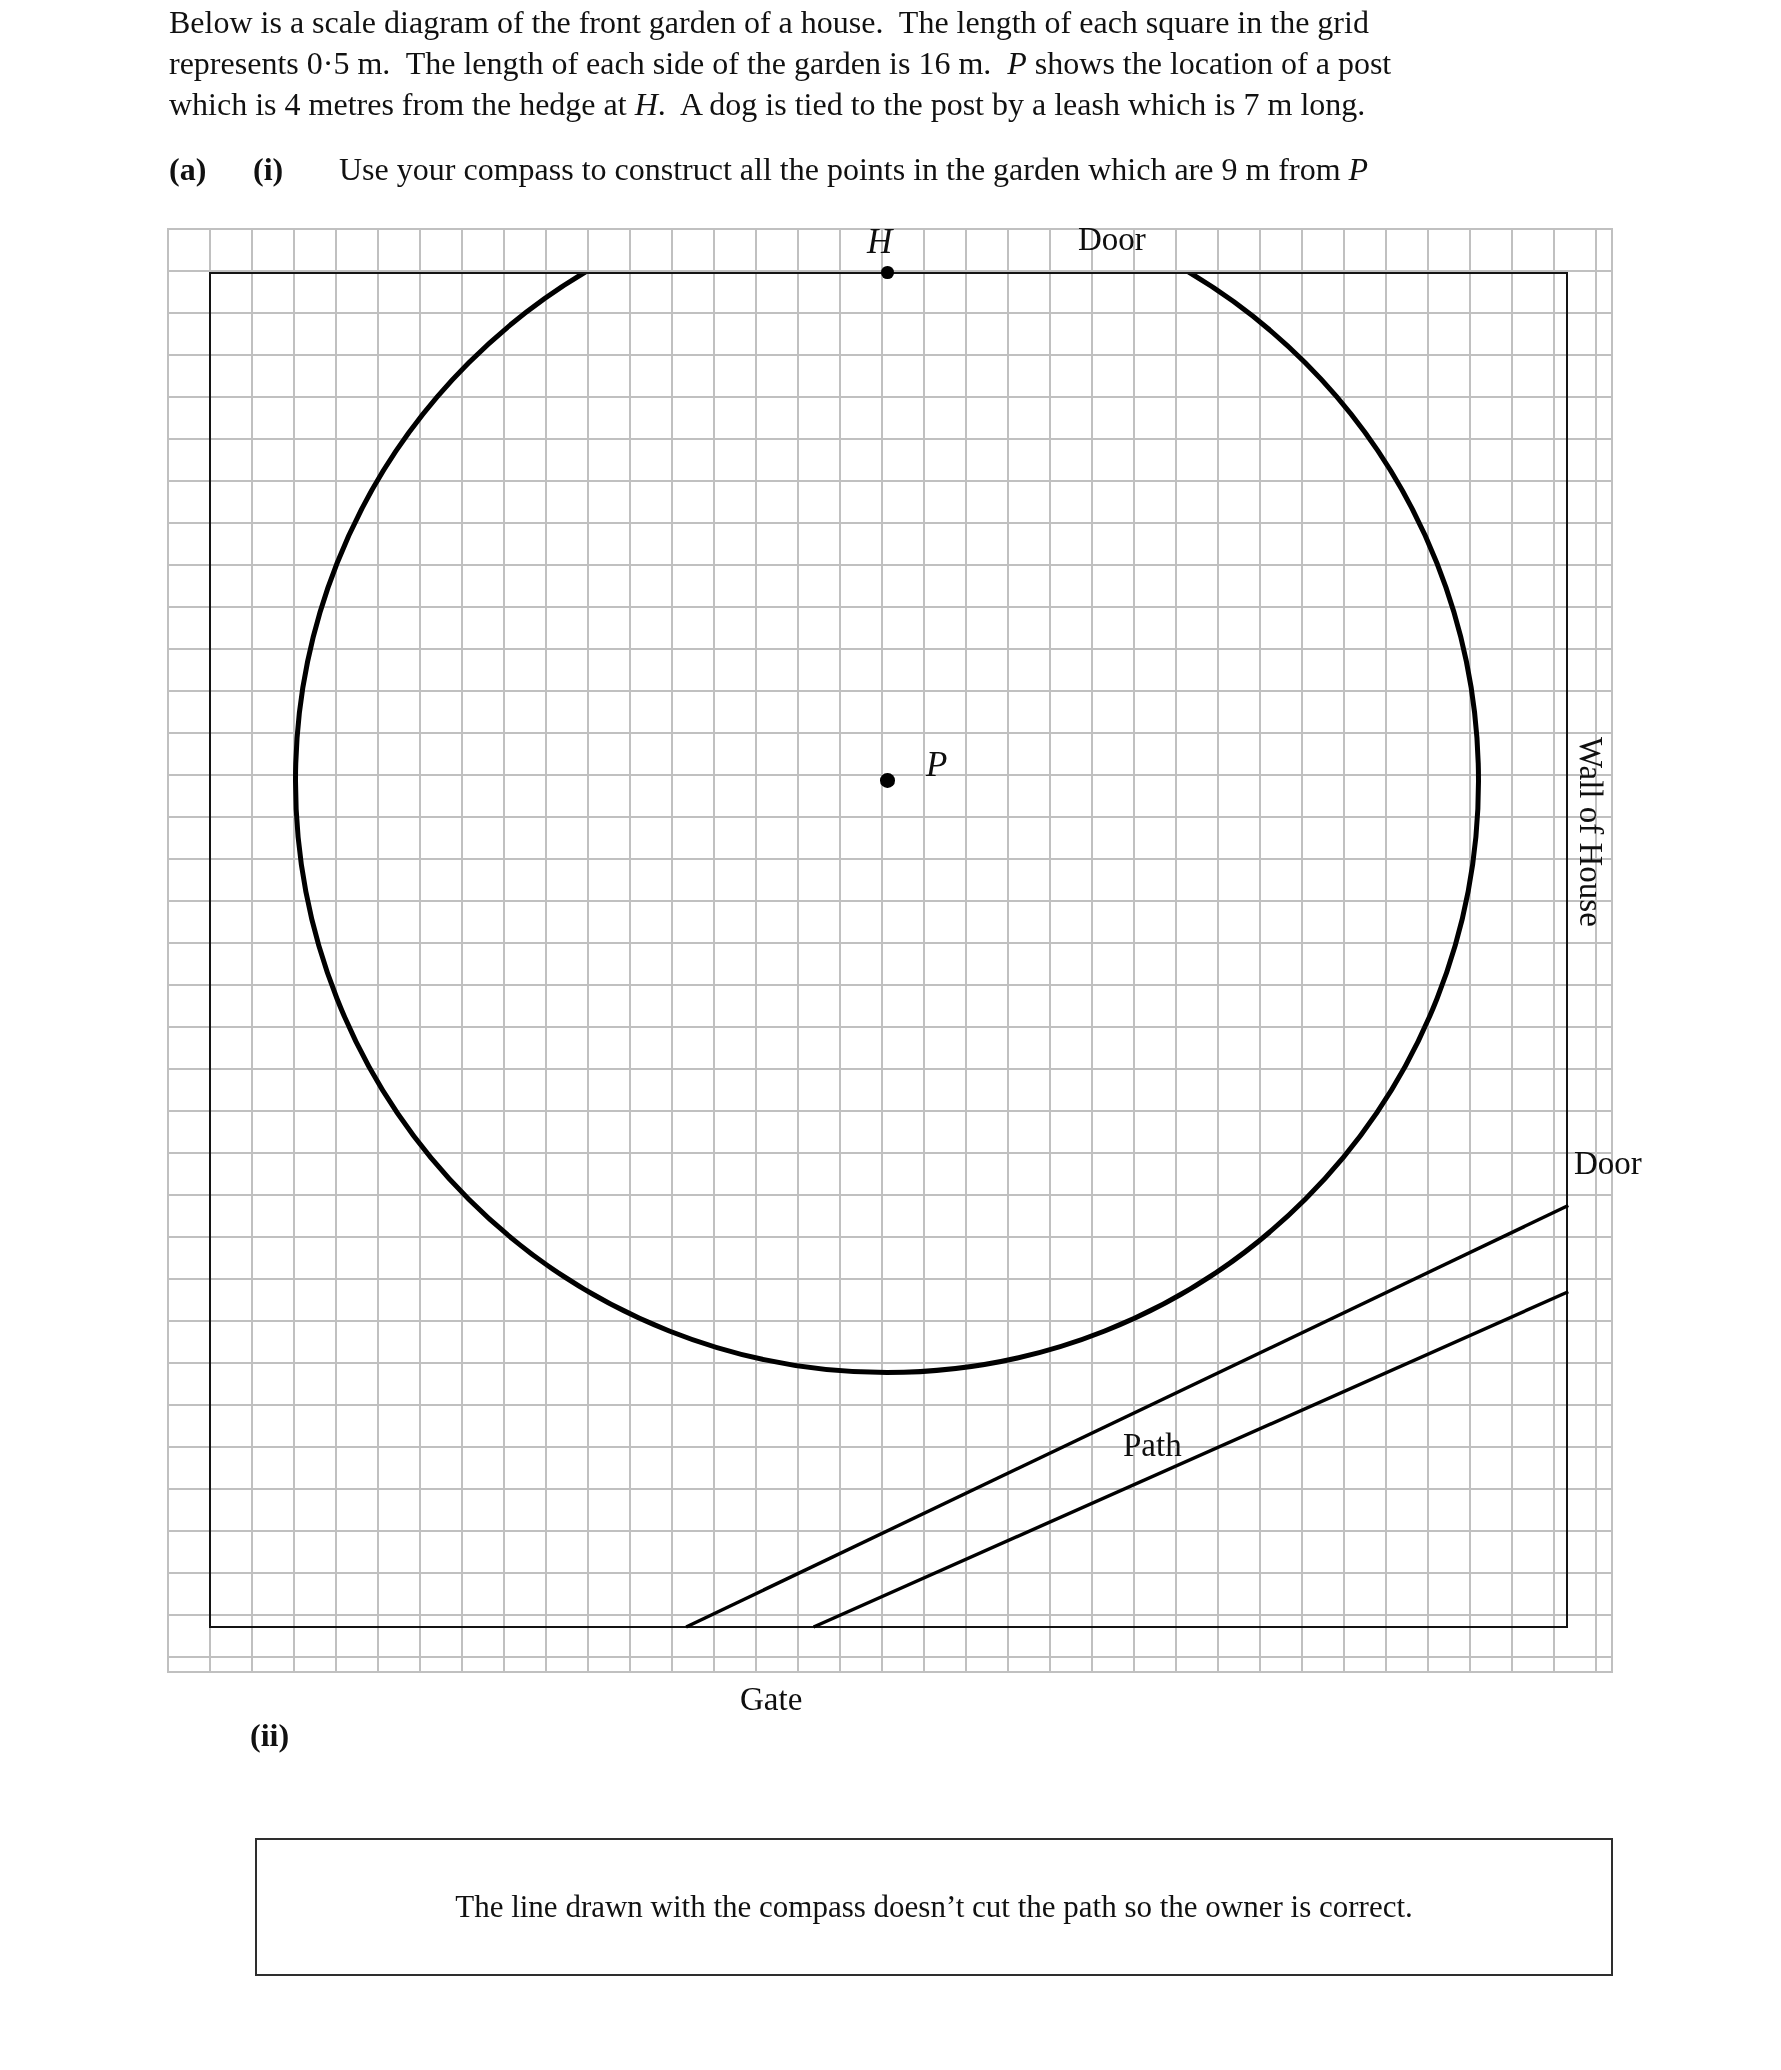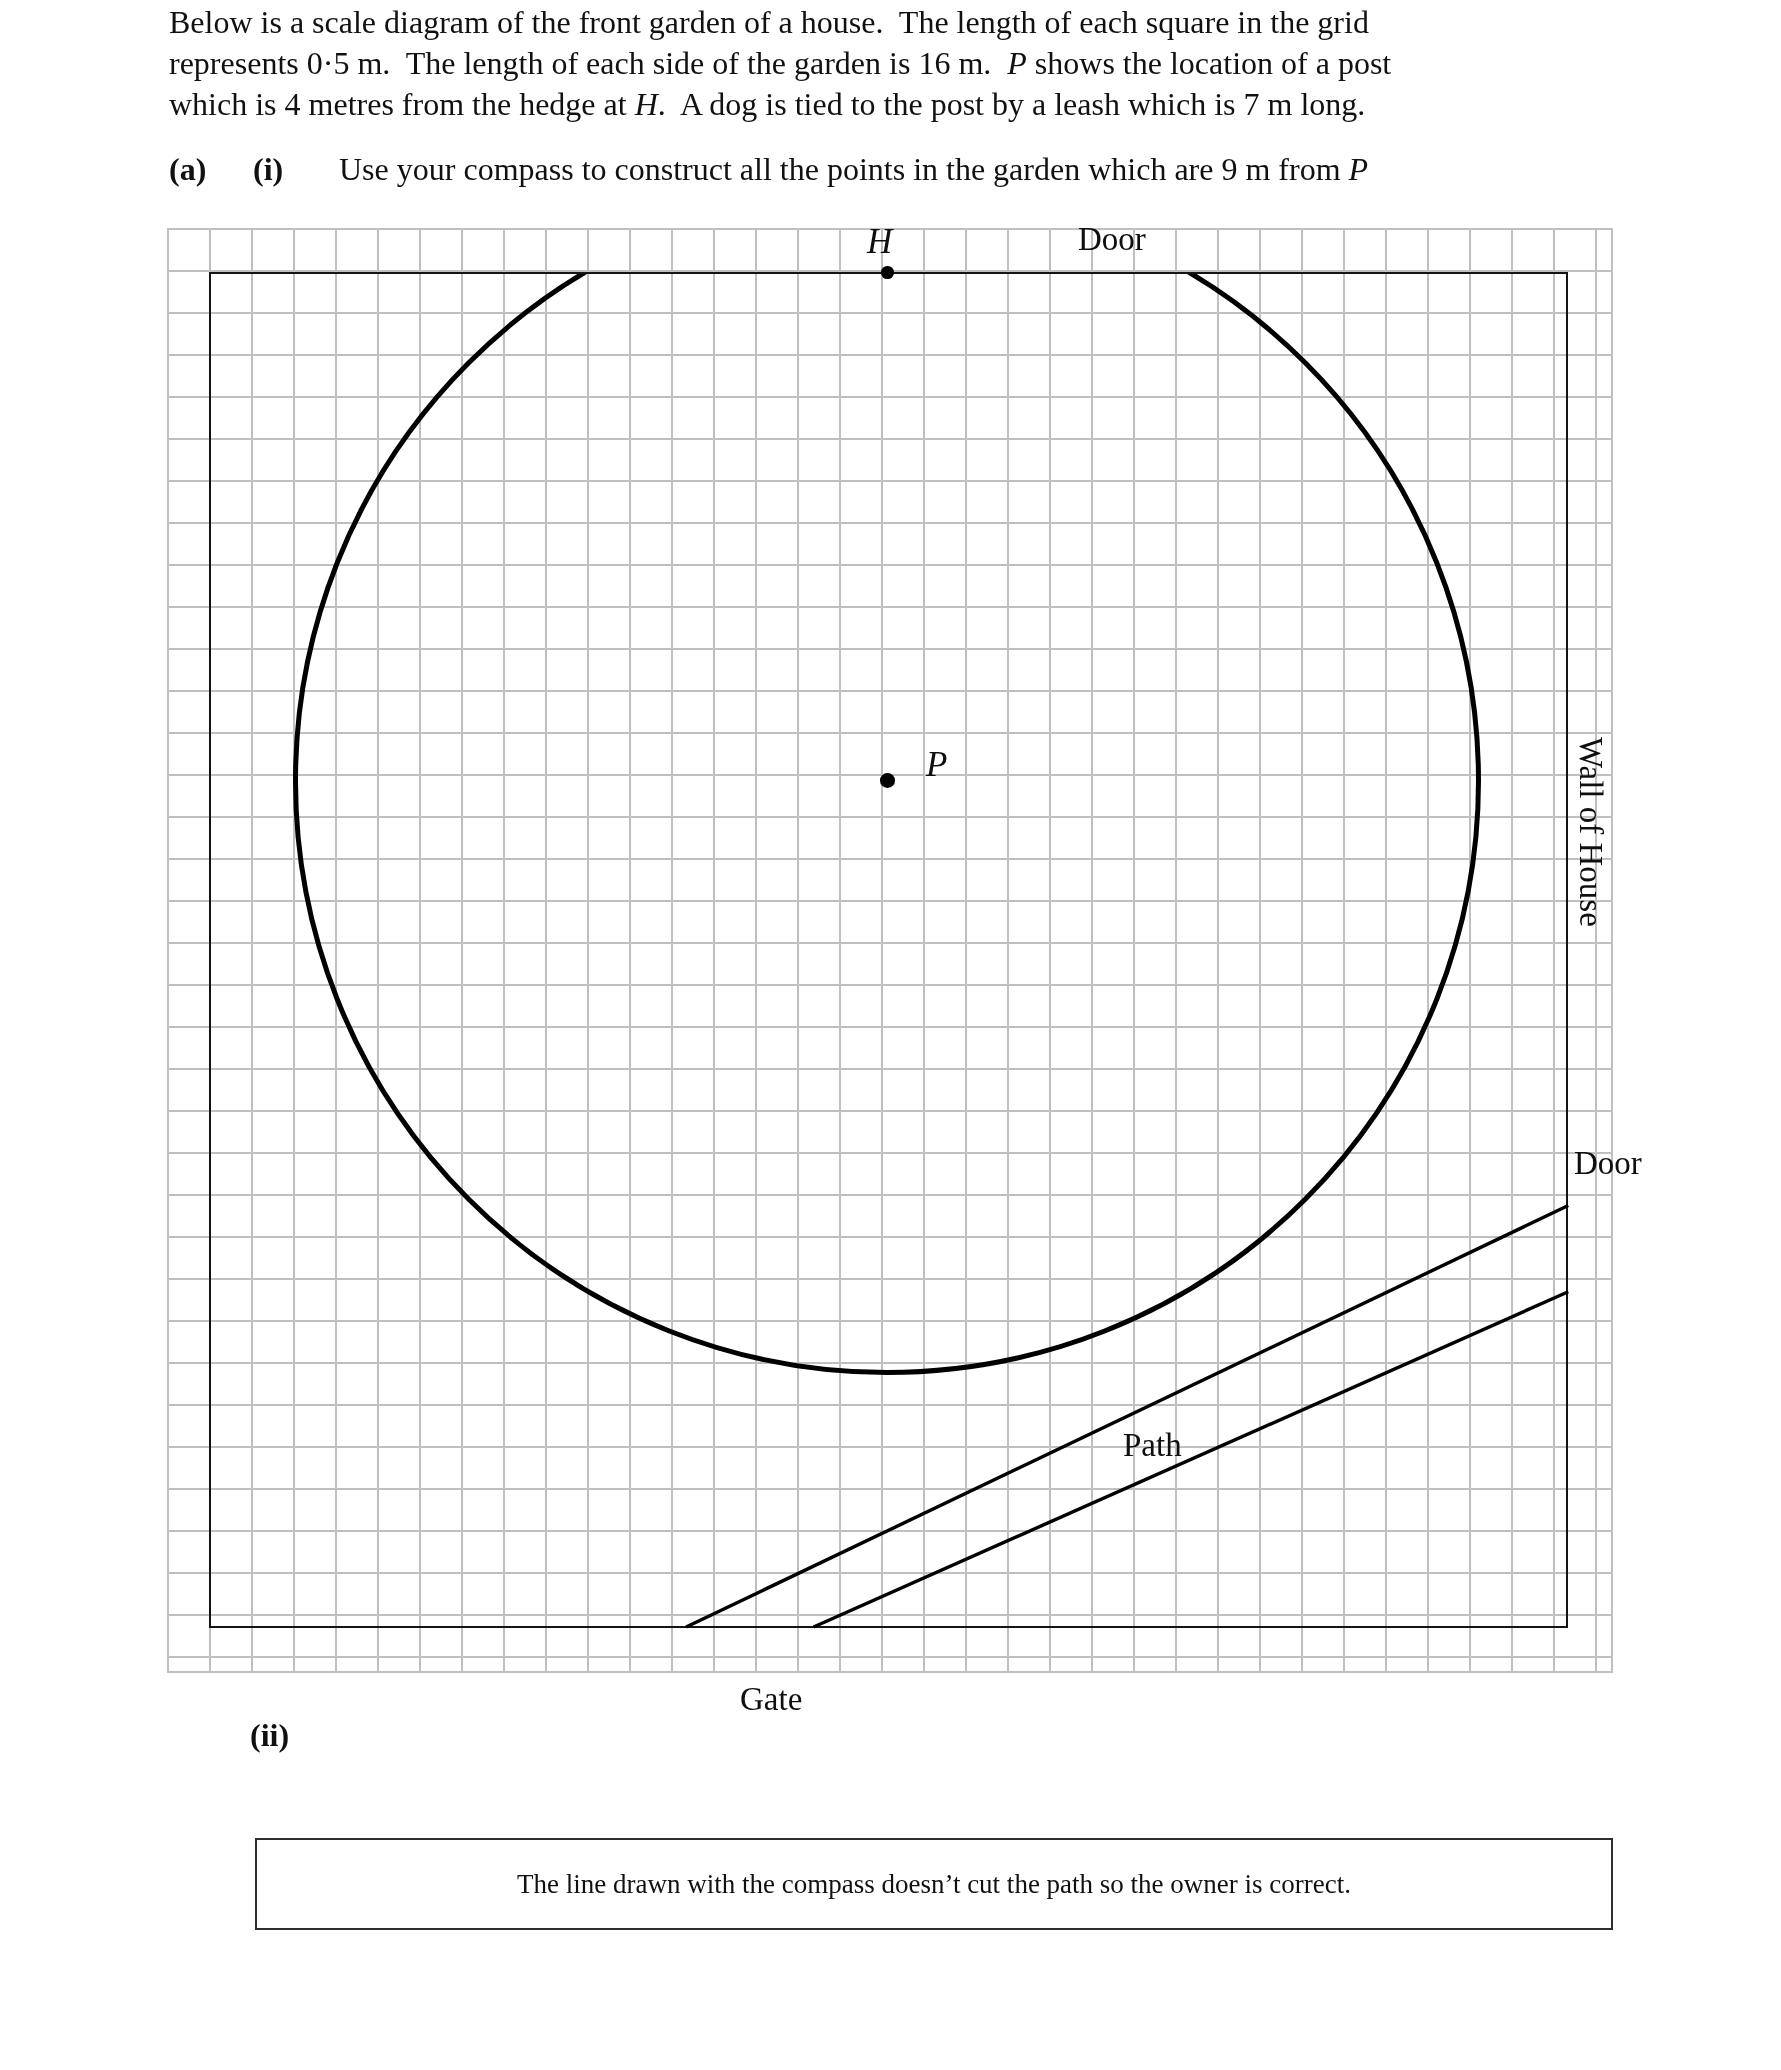--- a/index.html
+++ b/index.html
@@ -57,24 +57,24 @@
   .lbl-path{left:1123px;top:1429px;}
   .lbl-gate{left:740px;top:1635px;margin-top:48px;}
 
   
   .part-ii{position:absolute;left:250px;top:1715px;font-size:32px;line-height:41px;}
   .part-ii .num{position:absolute;left:0;top:0;}
   .part-ii .q{position:absolute;left:88px;top:0;width:1255px;}
 
   
   .answer-box{
-    position:absolute;left:255px;top:1838px;width:1358px;height:92px;
+    position:absolute;left:255px;top:1838px;width:1358px;height:138px;
     border:2.9px solid #2e2e2e;box-sizing:border-box;
     display:flex;align-items:center;justify-content:center;
-    font-size:27px;
+    font-size:31px;
   }
 </style>
 </head>
 <body>
 
 <div class="intro">
   <div><span class="t">Below is a scale diagram of the front garden of a house.  The length of each square in the grid</span></div>
   <div><span class="t">represents 0·5 m.  The length of each side of the garden is 16 m.  </span><span class="var">P</span><span class="t"> shows the location of a post</span></div>
   <div><span class="t">which is 4 metres from the hedge at </span><span class="var">H</span><span class="t">.  A dog is tied to the post by a leash which is 7 m long.</span></div>
 </div>

